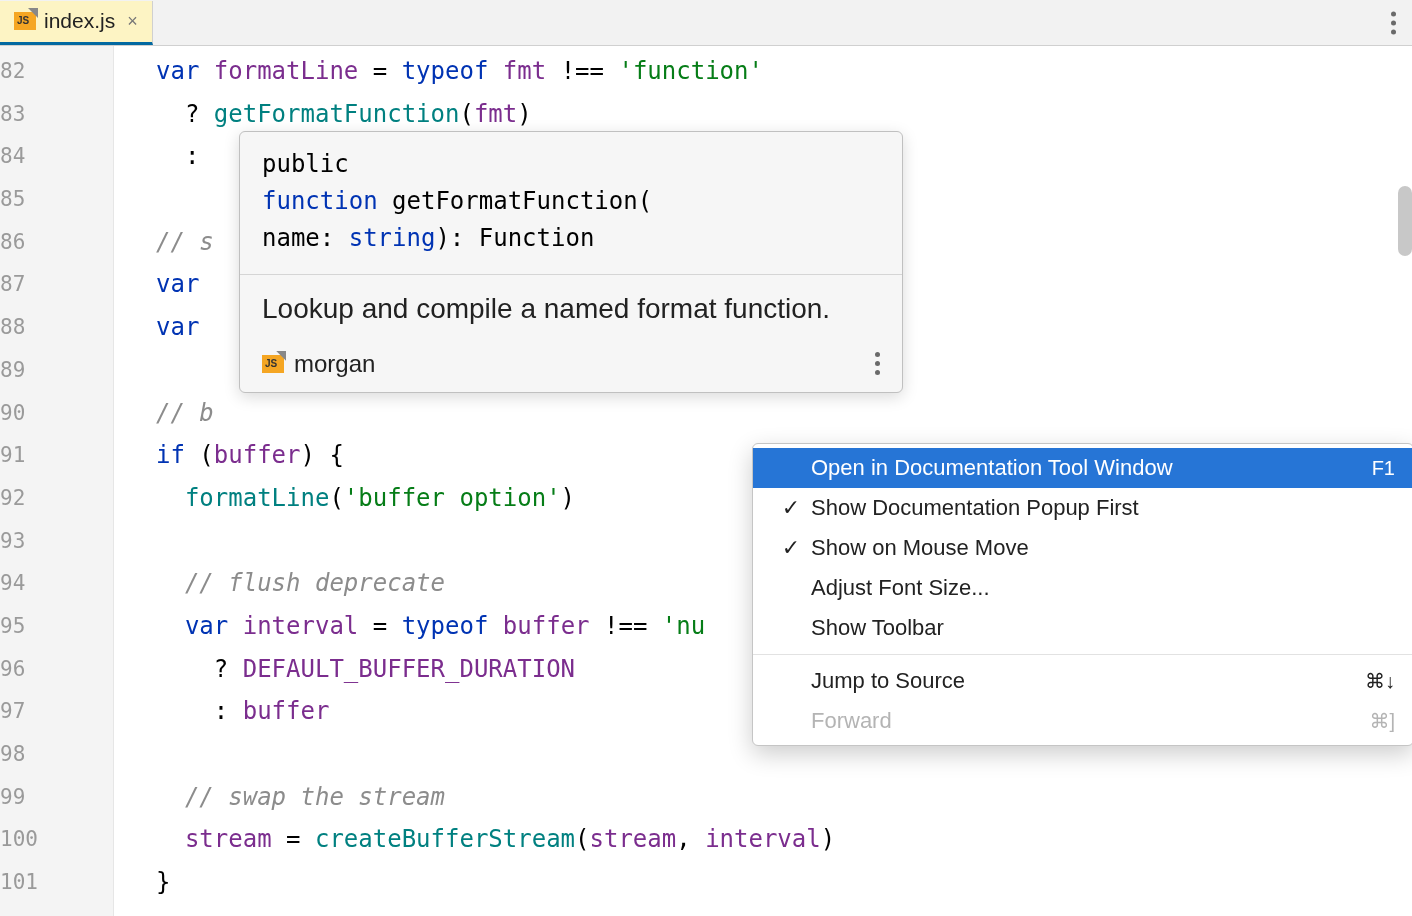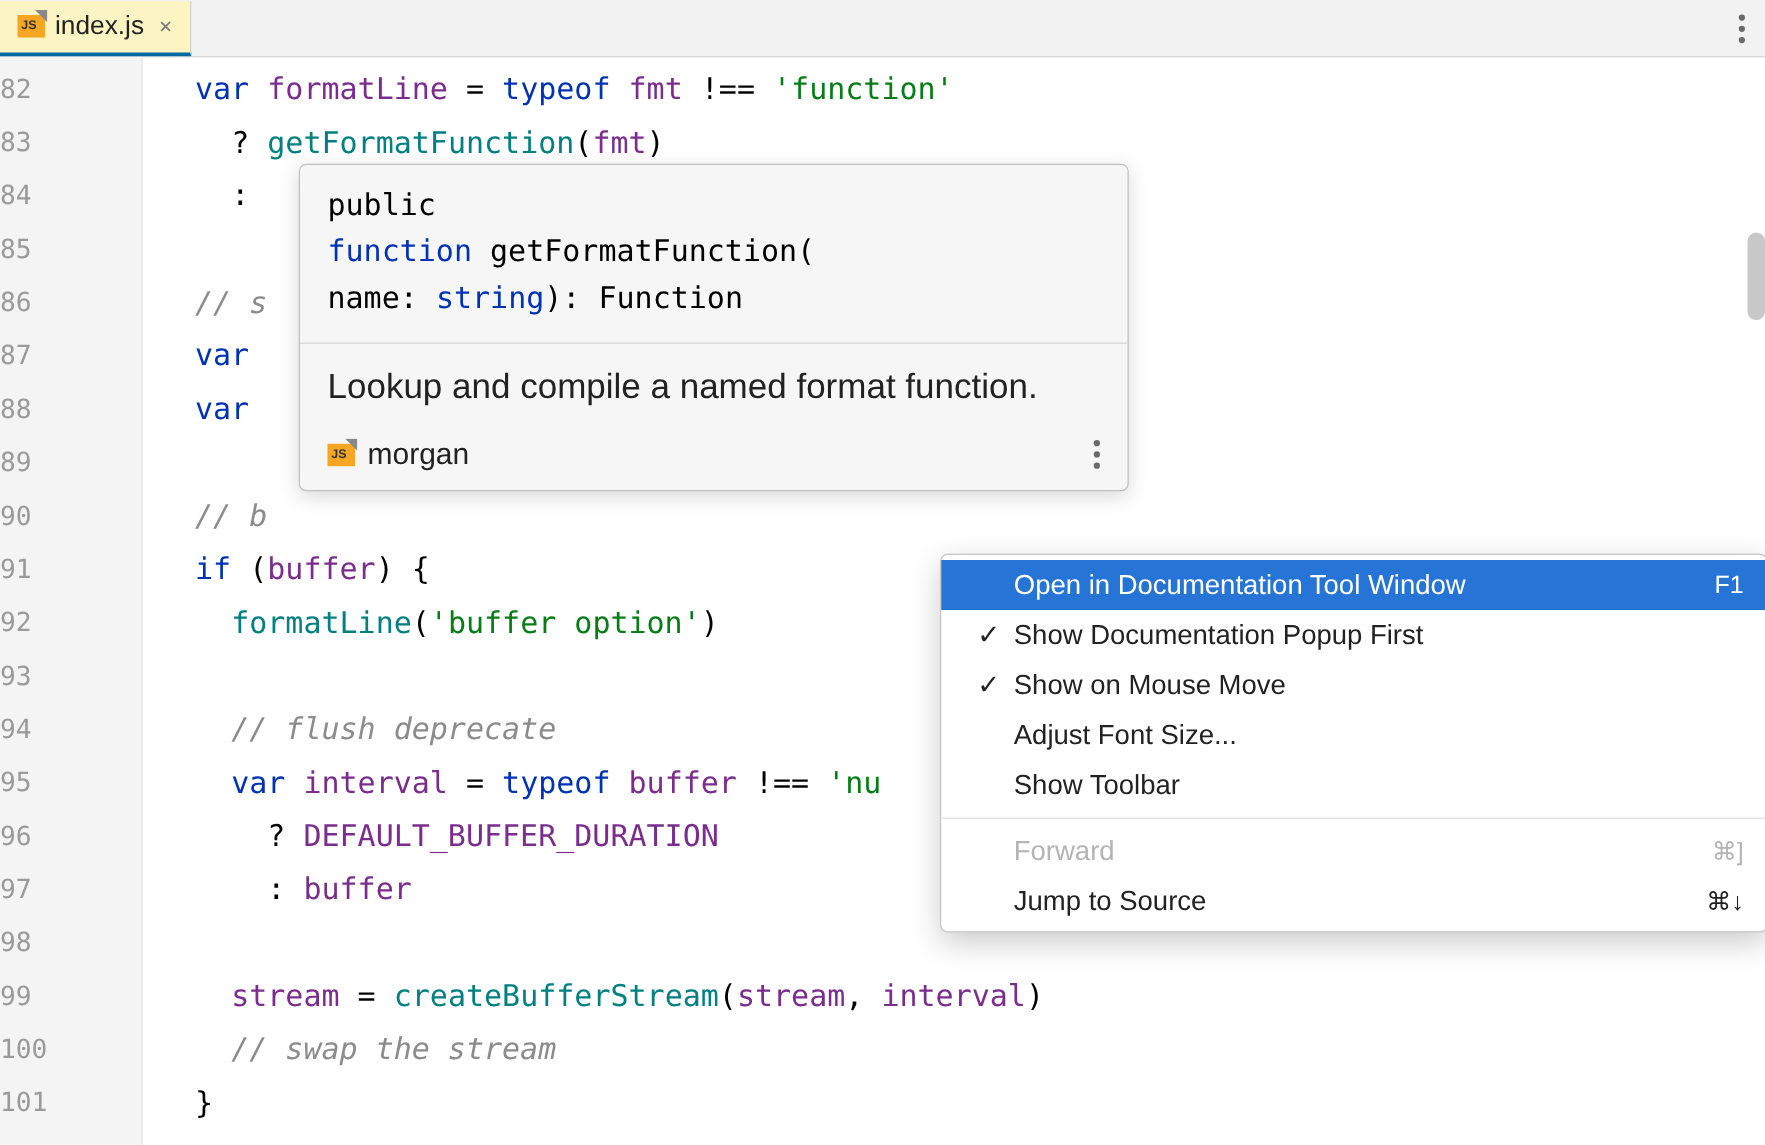--- a/index.html
+++ b/index.html
@@ -287,22 +287,22 @@
     <div class="code-line"><span></span></div>
     <div class="code-line"><span class="cmt">// b</span></div>
     <div class="code-line"><span class="kw">if </span><span>(</span><span class="ident">buffer</span><span>)</span><span> {</span></div>
     <div class="code-line"><span>  </span><span class="fn">formatLine</span><span>(</span><span class="str">'buffer option'</span><span>)</span></div>
     <div class="code-line"><span></span></div>
     <div class="code-line"><span>  </span><span class="cmt">// flush deprecate</span></div>
     <div class="code-line"><span>  </span><span class="kw">var</span><span> </span><span class="ident">interval</span><span> = </span><span class="kw">typeof</span><span> </span><span class="ident">buffer</span><span> !== </span><span class="str">'nu</span></div>
     <div class="code-line"><span>    </span><span>? </span><span class="ident">DEFAULT_BUFFER_DURATION</span></div>
     <div class="code-line"><span>    </span><span>: </span><span class="ident">buffer</span></div>
     <div class="code-line"><span></span></div>
+    <div class="code-line"><span>  </span><span class="cmt">// swap the stream</span></div>
     <div class="code-line"><span>  </span><span class="ident">stream</span><span> = </span><span class="fn">createBufferStream</span><span>(</span><span class="ident">stream</span><span>, </span><span class="ident">interval</span><span>)</span></div>
-    <div class="code-line"><span>  </span><span class="cmt">// swap the stream</span></div>
     <div class="code-line"><span>}</span></div>
   </div>
 </div>
 
 <div class="doc-popup">
   <div class="doc-signature">
     <div><span>public</span></div>
     <div><span class="kw">function</span><span> getFormatFunction(</span></div>
     <div><span>    </span><span>name</span><span>: </span><span class="kw">string</span><span>): </span><span>Function</span></div>
   </div>
@@ -341,27 +341,27 @@
     <span class="menu-check-col"></span>
     <span class="menu-label">Adjust Font Size...</span>
     <span class="menu-shortcut"></span>
   </div>
   <div class="menu-item">
     <span class="menu-check-col"></span>
     <span class="menu-label">Show Toolbar</span>
     <span class="menu-shortcut"></span>
   </div>
   <div class="menu-separator"></div>
+  <div class="menu-item">
+    <span class="menu-check-col"></span>
+    <span class="menu-label">Jump to Source</span>
+    <span class="menu-shortcut">⌘↓</span>
+  </div>
   <div class="menu-item disabled">
     <span class="menu-check-col"></span>
     <span class="menu-label">Forward</span>
     <span class="menu-shortcut">⌘]</span>
   </div>
-  <div class="menu-item">
-    <span class="menu-check-col"></span>
-    <span class="menu-label">Jump to Source</span>
-    <span class="menu-shortcut">⌘↓</span>
-  </div>
 </div>
 
 <div class="scrollbar-track">
   <div class="scrollbar-thumb"></div>
 </div>
 
 </body></html>

